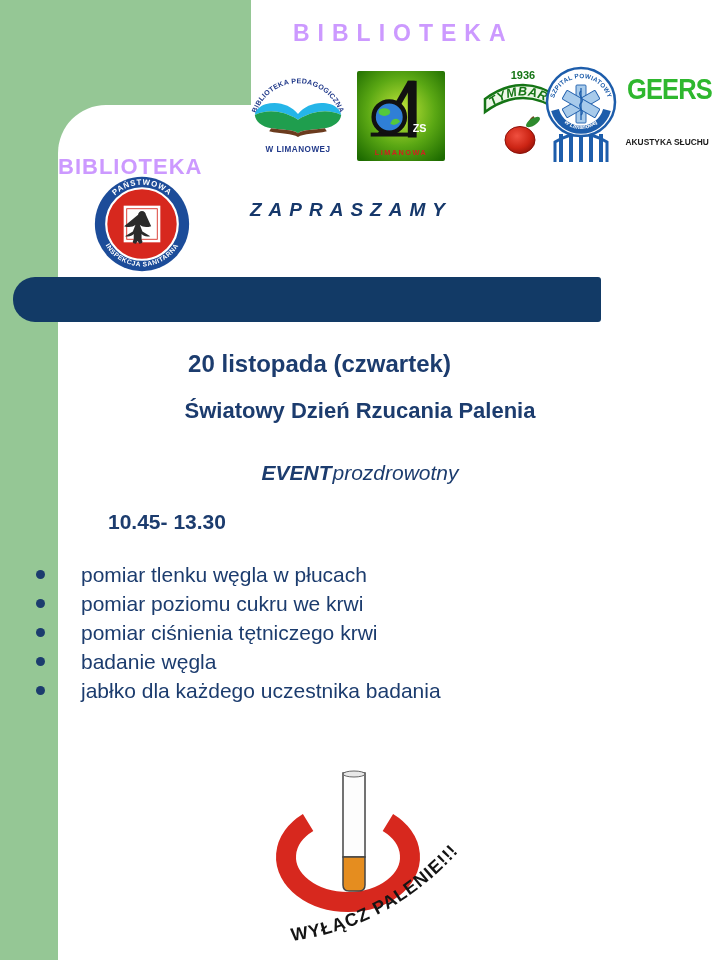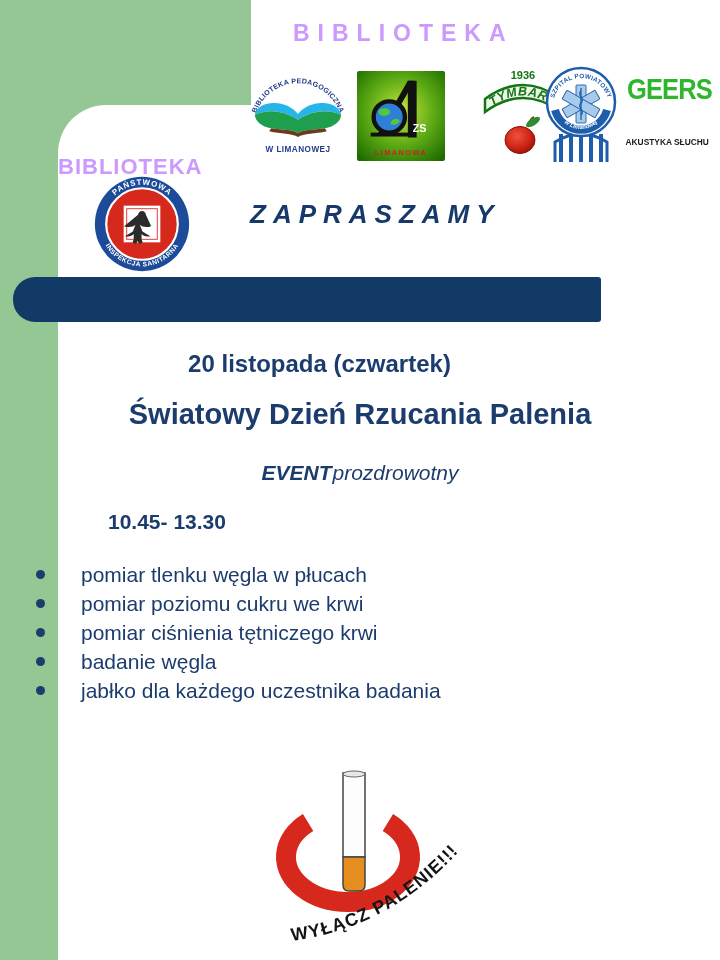--- a/index.html
+++ b/index.html
@@ -15,21 +15,21 @@
   .partners-heading{
     position:absolute;left:293px;top:20px;z-index:2;
     color:#cc99ff;font-size:23px;font-weight:bold;letter-spacing:8px;
   }
   .organizer-heading{
     position:absolute;left:58px;top:154px;z-index:2;
     color:#cc99ff;font-size:22px;font-weight:bold;letter-spacing:1px;
   }
   .invite{
     position:absolute;left:250px;top:199px;z-index:2;
-    color:#16386b;font-size:26px;font-weight:bold;font-style:italic;letter-spacing:7px;
+    color:#16386b;font-size:19px;font-weight:bold;font-style:italic;letter-spacing:7px;
   }
   .navy-bar{
     position:absolute;left:13px;top:277px;width:588px;height:45px;z-index:3;
     background:#123a66;border-radius:22px 3px 3px 22px;
   }
   
   .logo{position:absolute;z-index:2;}
   .logo-bib{left:250px;top:64px;width:96px;height:98px;}
   .logo-zs{left:357px;top:70px;width:88px;height:92px;}
   .logo-tym{left:447px;top:66px;width:88px;height:96px;margin-left:32px;}
@@ -44,21 +44,21 @@
     color:#1a1a1a;font-size:9.5px;font-weight:bold;transform:scaleX(0.88);white-space:nowrap;
   }
   .logo-sanepid{left:94px;top:176px;width:96px;height:96px;z-index:2;}
   
   .event-date{
     position:absolute;left:0;top:350px;width:639px;text-align:center;z-index:4;
     color:#1c3c6e;font-size:24px;font-weight:bold;
   }
   .event-title{
     position:absolute;left:0;top:398px;width:720px;text-align:center;z-index:4;
-    color:#1c3c6e;font-size:29px;font-weight:bold;
+    color:#1c3c6e;font-size:22px;font-weight:bold;
   }
   .event-kind{
     position:absolute;left:0;top:461px;width:720px;text-align:center;z-index:4;
     color:#1c3c6e;font-size:21px;font-style:italic;
   }
   .event-kind .kw{font-weight:bold;margin-right:1px;}
   .event-time{
     position:absolute;left:108px;top:510px;z-index:4;
     color:#1c3c6e;font-size:21px;font-weight:bold;
   }

